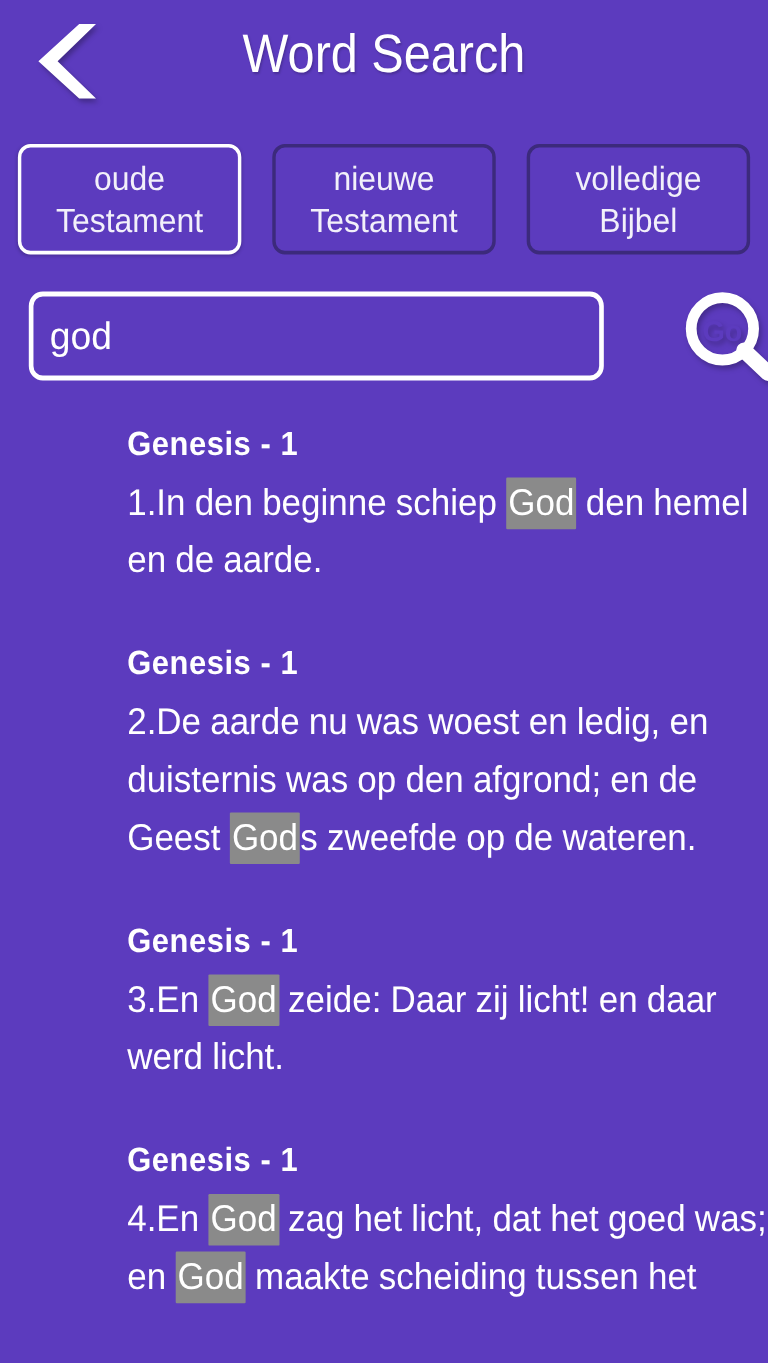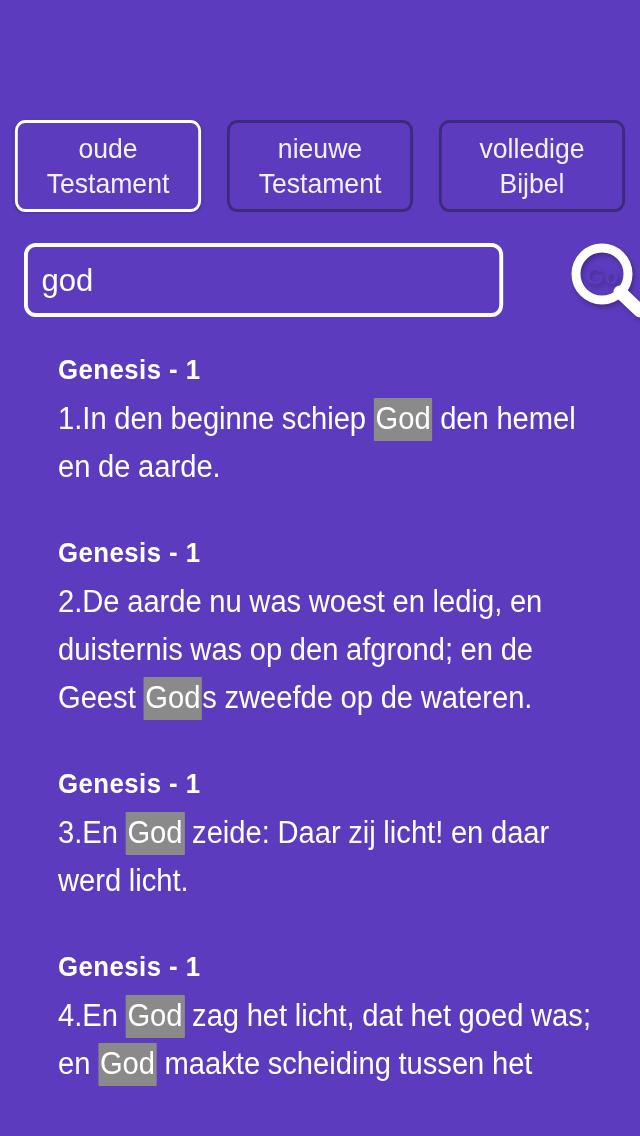--- a/index.html
+++ b/index.html
@@ -141,20 +141,21 @@
     position: absolute;
     top: 352px;
     left: 0;
     width: 640px;
     height: 784px;
     overflow: hidden;
   }
   .result {
     padding: 0 0 0 58px;
     margin-bottom: 44px;
+    margin-left: 48px;
   }
   .result-ref {
     color: #ffffff;
     font-size: 28px;
     line-height: 36px;
     font-weight: bold;
     transform: scaleX(0.92);
     transform-origin: left center;
     letter-spacing: 0.5px;
     margin-bottom: 7px;
@@ -174,20 +175,30 @@
     color: #ffffff;
     padding: 3px 2px 5px 2px;
     border-radius: 1px;
   }
 </style>
 </head>
 <body>
 
 <div id="app">
 
+  <div class="header">
+    <div class="back-btn">
+      <span>
+        <svg width="68" height="74" viewBox="0 0 68 74" xmlns="http://www.w3.org/2000/svg">
+          <polygon points="44,6 58,6 26,37 58,68 44,68 10,37" fill="#ffffff"></polygon>
+        </svg>
+      </span>
+    </div>
+    <div class="page-title">Word Search</div>
+  </div>
 
   <div class="tabs">
     <div class="tab selected">
       <span>oude</span>
       <span>Testament</span>
     </div>
     <div class="tab">
       <span>nieuwe</span>
       <span>Testament</span>
     </div>

